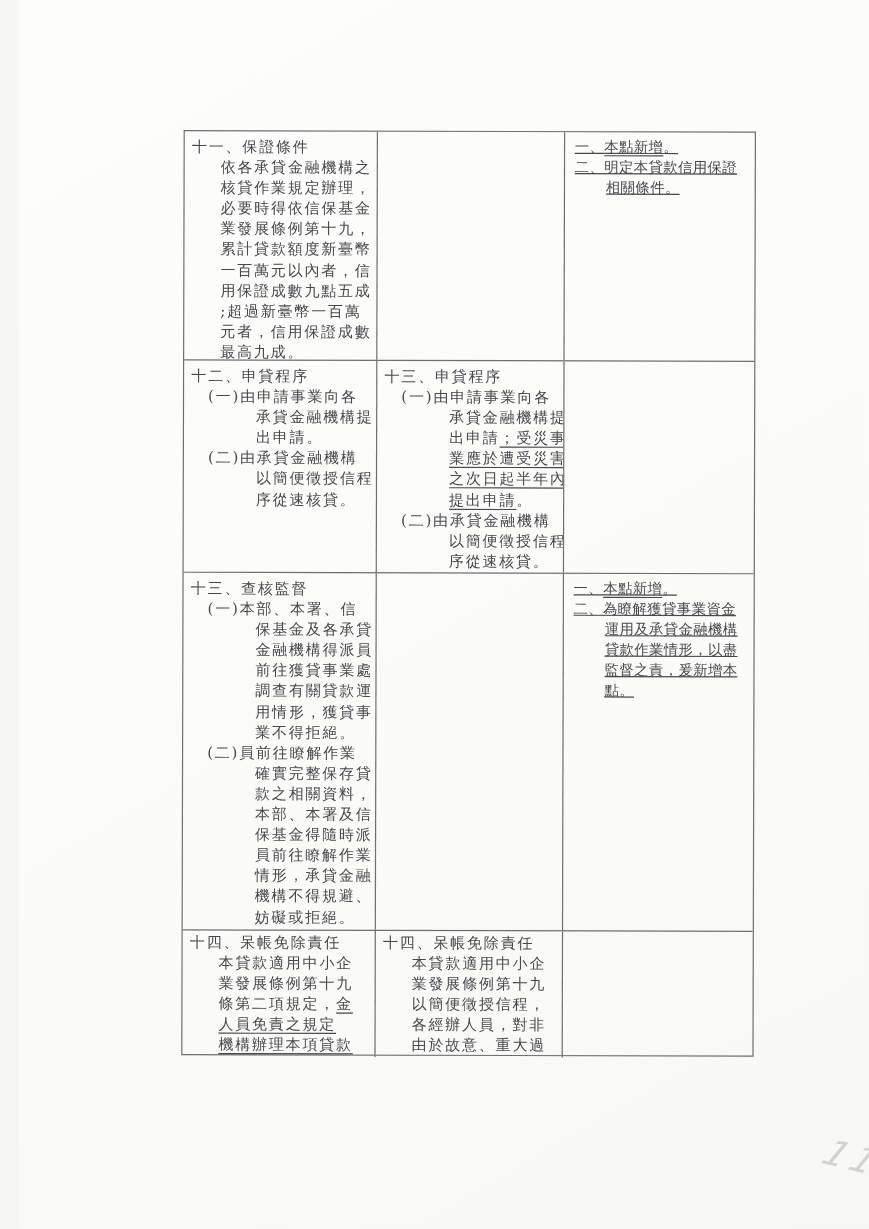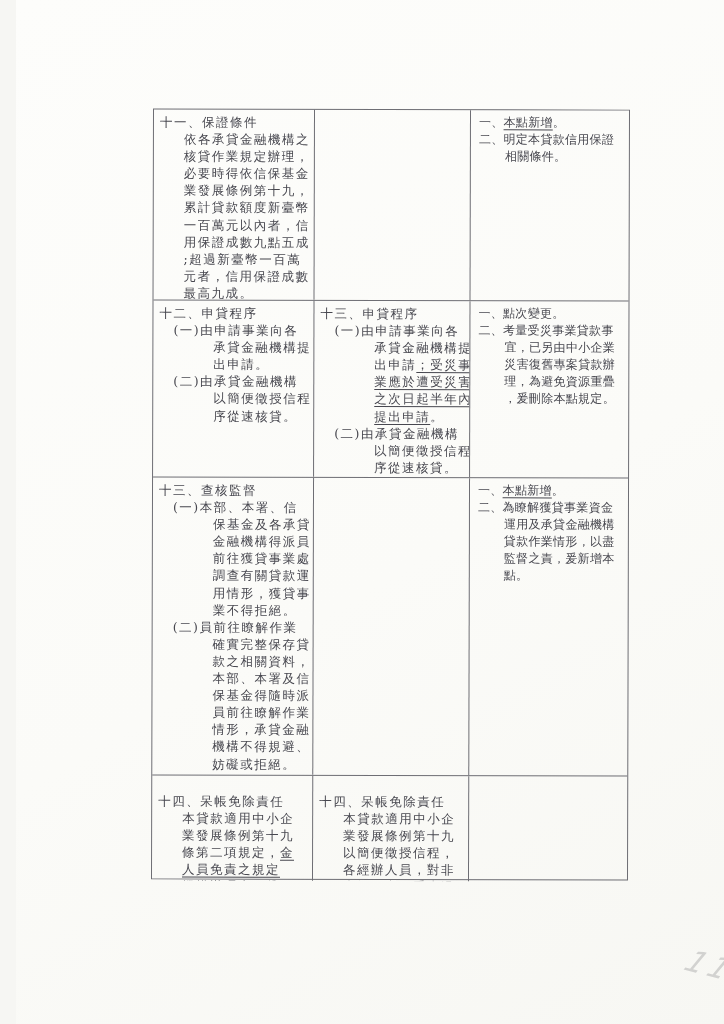--- a/index.html
+++ b/index.html
@@ -23,29 +23,29 @@
   .t-row{display:flex;box-sizing:border-box;border-bottom:1px solid #6e6e74;}
   .t-row:nth-child(1){height:191px;}
   .t-row:nth-child(2){height:177px;}
   .t-row:nth-child(3){height:298px;}
   .t-row:nth-child(4){height:105px;border-bottom:none;}
   .t-cell{
     box-sizing:border-box;overflow:hidden;
     padding:4px 2px 0 4px;
     border-right:1px solid #6e6e74;
   }
-  .t-row:nth-child(4) .t-cell{padding-top:17px;}
+  .t-row:nth-child(4) .t-cell{padding-top:1px;}
   .c0{width:161px;}
   .c1{width:156px;}
   .c2{width:158px;border-right:none;padding-left:6px;}
   .line{
     white-space:pre;color:#47474f;
     font-size:12.5px;line-height:17.1px;letter-spacing:1.5px;
   }
-  .c2 .line{font-size:12px;letter-spacing:.3px;}
+  .c2 .line{font-size:12px;letter-spacing:.3px;text-decoration:underline;}
   .i0{padding-left:2px;}
   .i1{padding-left:26px;}
   .i2{padding-left:16px;}
   .i3{padding-left:56px;}
   .i4{padding-left:28px;}
   .u{text-decoration:underline;text-underline-offset:2.5px;text-decoration-thickness:1px;}
   .pencil-mark{
     position:absolute;left:671px;top:948px;
     font-family:"DejaVu Sans","Liberation Sans",sans-serif;
     font-size:30px;font-weight:400;font-style:italic;
@@ -94,28 +94,20 @@
           <div class="line i2"><span>(一)由申請事業向各</span></div>
           <div class="line i3"><span>承貸金融機構提</span></div>
           <div class="line i3"><span>出申請</span><span class="u">；受災事</span></div>
           <div class="line i3"><span class="u">業應於遭受災害</span></div>
           <div class="line i3"><span class="u">之次日起半年內</span></div>
           <div class="line i3"><span class="u">提出申請</span><span>。</span></div>
           <div class="line i2"><span>(二)由承貸金融機構</span></div>
           <div class="line i3"><span>以簡便徵授信程</span></div>
           <div class="line i3"><span>序從速核貸。</span></div>
         </div>
-        <div class="t-cell c2">
-          <div class="line i0"><span>一、點次變更。</span></div>
-          <div class="line i0"><span>二、考量受災事業貸款事</span></div>
-          <div class="line i4"><span>宜，已另由中小企業</span></div>
-          <div class="line i4"><span>災害復舊專案貸款辦</span></div>
-          <div class="line i4"><span>理，為避免資源重疊</span></div>
-          <div class="line i4"><span>，爰刪除本點規定。</span></div>
-        </div>
       </div>
       <div class="t-row">
         <div class="t-cell c0">
           <div class="line i0"><span>十三、查核監督</span></div>
           <div class="line i2"><span>(一)本部、本署、信</span></div>
           <div class="line i3"><span>保基金及各承貸</span></div>
           <div class="line i3"><span>金融機構得派員</span></div>
           <div class="line i3"><span>前往獲貸事業處</span></div>
           <div class="line i3"><span>調查有關貸款運</span></div>
           <div class="line i3"><span>用情形，獲貸事</span></div>

